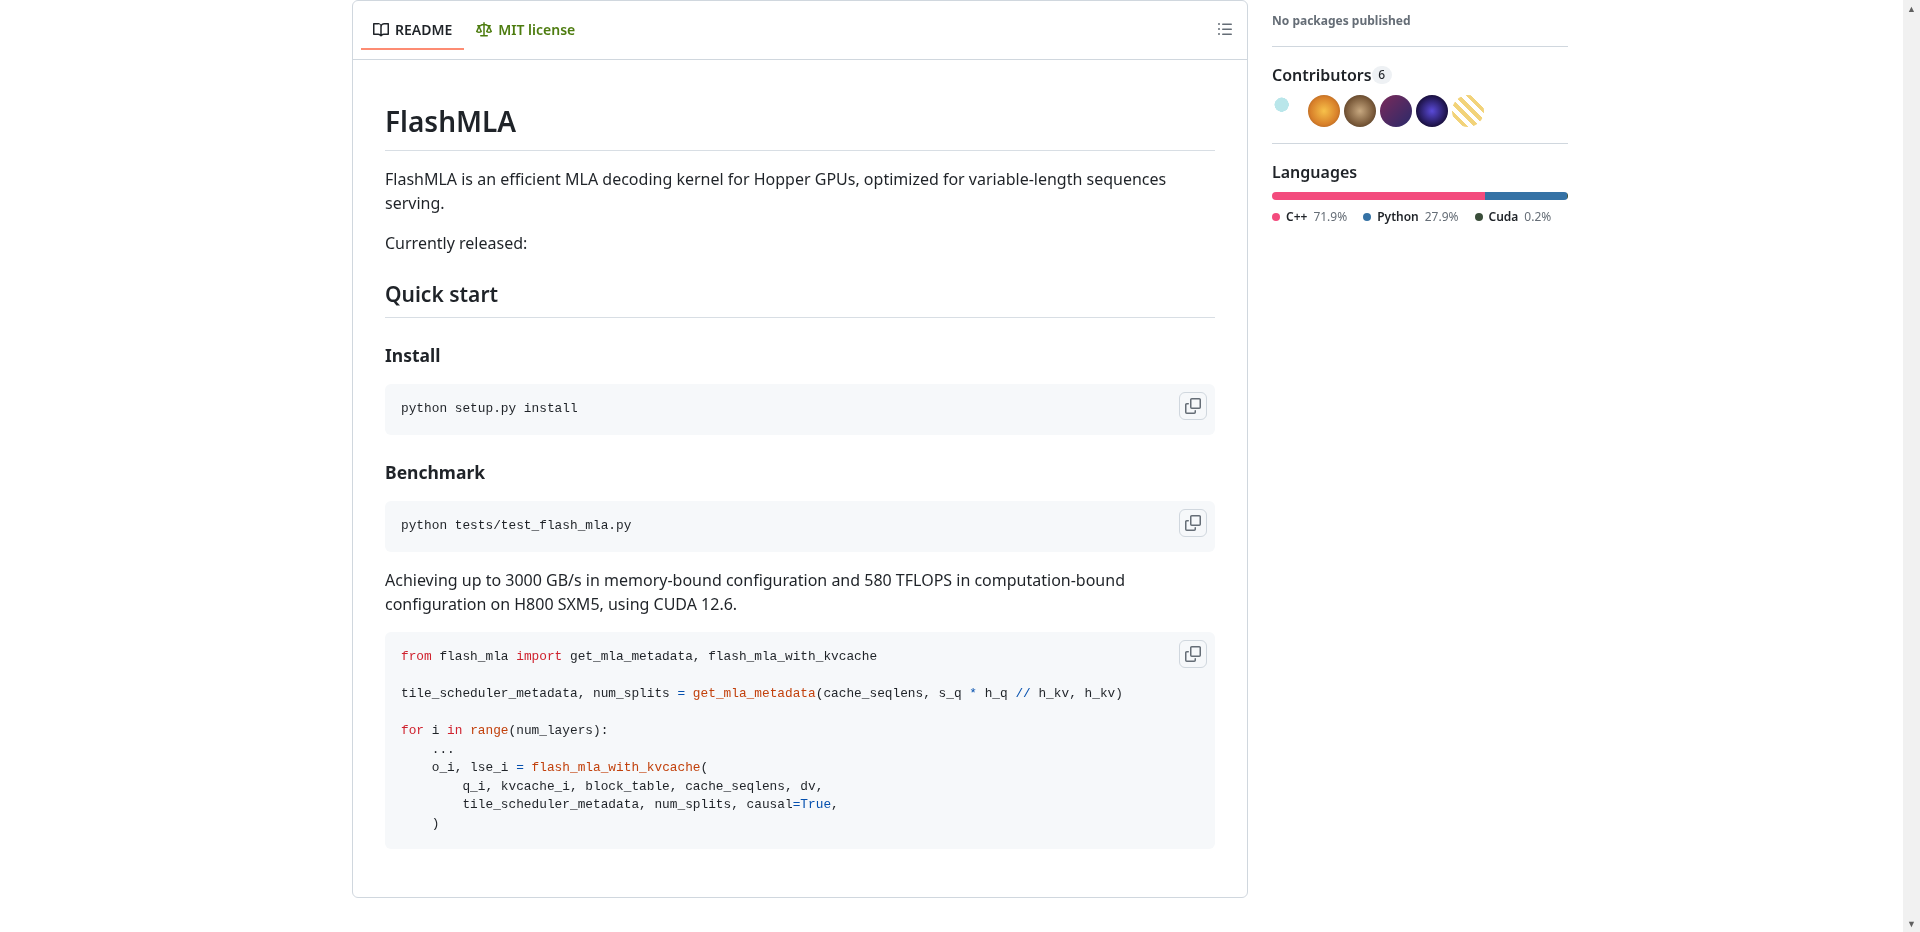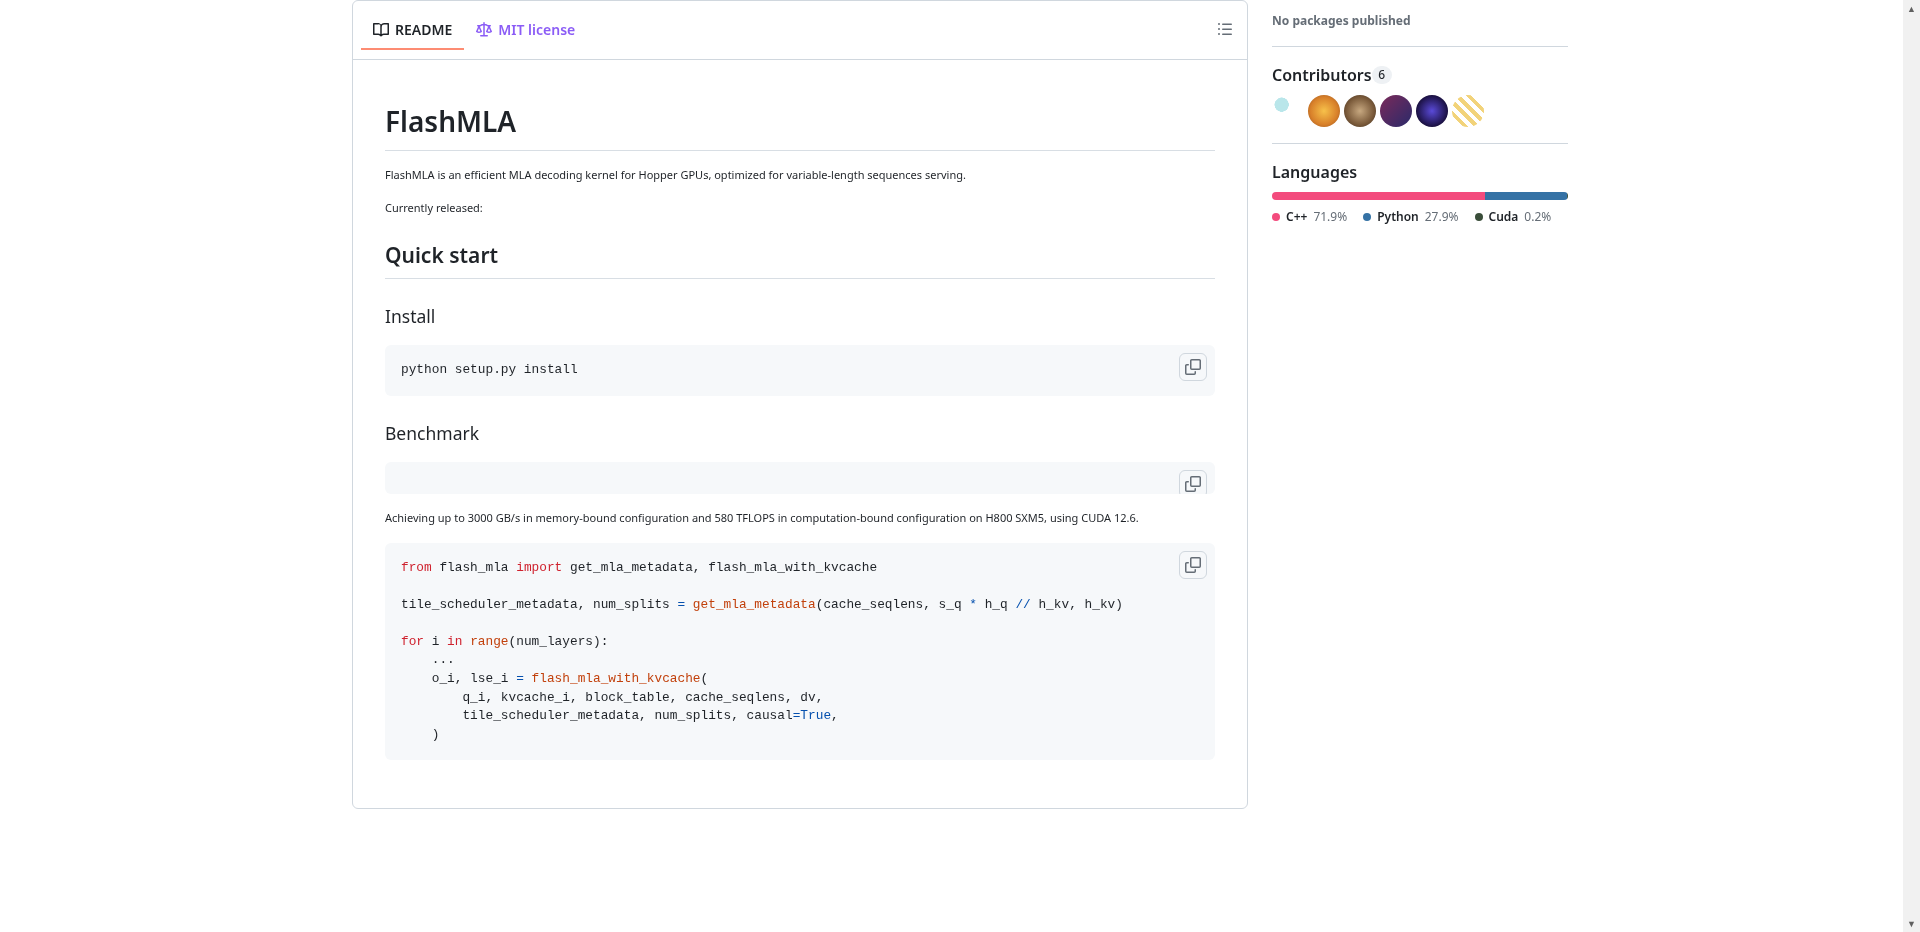--- a/index.html
+++ b/index.html
@@ -39,21 +39,21 @@
     padding: 10px 8px;
     position: relative;
   }
   .readme-tab {
     display: flex;
     align-items: center;
     gap: 6px;
     padding: 8px 12px;
     font-size: 14px;
     font-weight: 600;
-    color: #8b5cf6;
+    color: #4d7c0f;
     cursor: pointer;
     border-bottom: 2px solid transparent;
     margin-bottom: -1px;
   }
   .readme-tab.active {
     color: #1f2328;
     border-bottom-color: #fd8c73;
   }
   .readme-tab svg { fill: currentColor; }
   .toc-button {
@@ -78,27 +78,27 @@
   .readme-body h2 {
     font-size: 1.5em;
     font-weight: 600;
     padding-bottom: 0.3em;
     border-bottom: 1px solid #d8dee4;
     margin-top: 24px;
     margin-bottom: 16px;
   }
   .readme-body h3 {
     font-size: 1.25em;
-    font-weight: 400;
+    font-weight: 700;
     margin-top: 24px;
     margin-bottom: 16px;
   }
   .readme-body p {
     margin-bottom: 16px;
-    font-size: 11px;
+    font-size: 16px;
   }
   .readme-body ul {
     padding-left: 2em;
     margin-bottom: 16px;
   }
   .readme-body li {
     font-size: 16px;
     list-style: disc;
     margin-top: 0.25em;
   }
@@ -286,20 +286,21 @@
 
         <h3>Benchmark</h3>
 
         <div class="code-block">
           <button class="copy-btn">
             <svg width="16" height="16" viewBox="0 0 16 16" fill="currentColor">
                 <path d="M0 6.75C0 5.784.784 5 1.75 5h1.5a.75.75 0 0 1 0 1.5h-1.5a.25.25 0 0 0-.25.25v7.5c0 .138.112.25.25.25h7.5a.25.25 0 0 0 .25-.25v-1.5a.75.75 0 0 1 1.5 0v1.5A1.75 1.75 0 0 1 9.25 16h-7.5A1.75 1.75 0 0 1 0 14.25Z"></path>
                 <path d="M5 1.75C5 .784 5.784 0 6.75 0h7.5C15.216 0 16 .784 16 1.75v7.5A1.75 1.75 0 0 1 14.25 11h-7.5A1.75 1.75 0 0 1 5 9.25Zm1.75-.25a.25.25 0 0 0-.25.25v7.5c0 .138.112.25.25.25h7.5a.25.25 0 0 0 .25-.25v-7.5a.25.25 0 0 0-.25-.25Z"></path>
               </svg>
           </button>
+          <pre>python tests/test_flash_mla.py</pre>
         </div>
 
         <p>Achieving up to 3000 GB/s in memory-bound configuration and 580 TFLOPS in computation-bound configuration on H800 SXM5, using CUDA 12.6.</p>
 
 
         <div class="code-block">
           <button class="copy-btn">
             <svg width="16" height="16" viewBox="0 0 16 16" fill="currentColor">
                 <path d="M0 6.75C0 5.784.784 5 1.75 5h1.5a.75.75 0 0 1 0 1.5h-1.5a.25.25 0 0 0-.25.25v7.5c0 .138.112.25.25.25h7.5a.25.25 0 0 0 .25-.25v-1.5a.75.75 0 0 1 1.5 0v1.5A1.75 1.75 0 0 1 9.25 16h-7.5A1.75 1.75 0 0 1 0 14.25Z"></path>
                 <path d="M5 1.75C5 .784 5.784 0 6.75 0h7.5C15.216 0 16 .784 16 1.75v7.5A1.75 1.75 0 0 1 14.25 11h-7.5A1.75 1.75 0 0 1 5 9.25Zm1.75-.25a.25.25 0 0 0-.25.25v7.5c0 .138.112.25.25.25h7.5a.25.25 0 0 0 .25-.25v-7.5a.25.25 0 0 0-.25-.25Z"></path>

